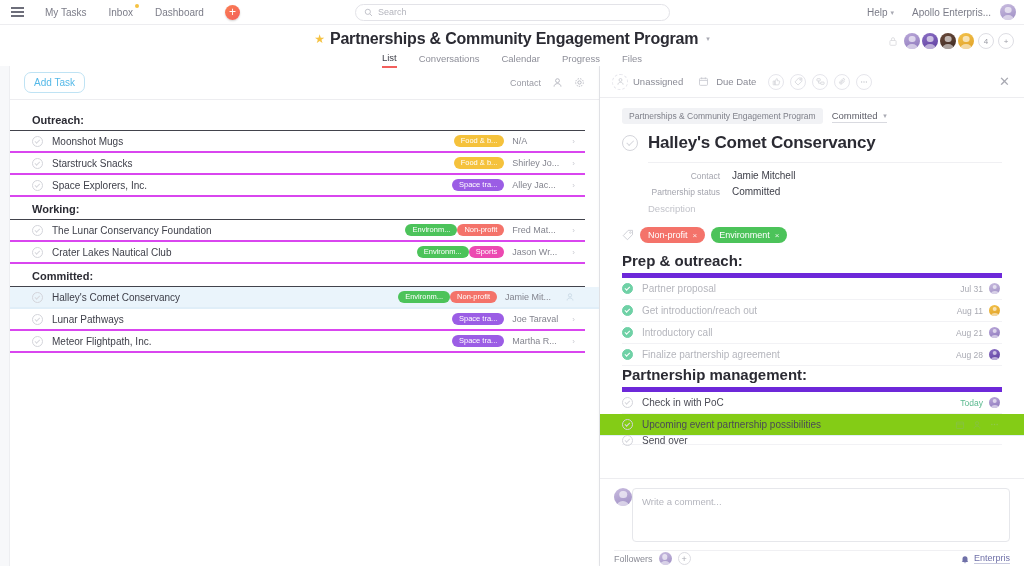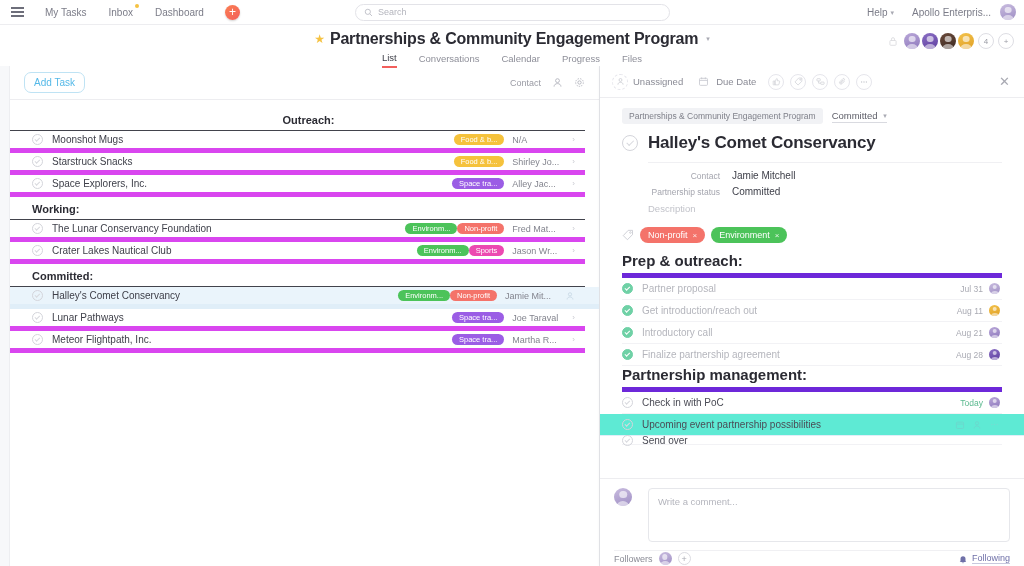--- a/index.html
+++ b/index.html
@@ -116,24 +116,24 @@
   }
   .tb-right { margin-left: auto; display: flex; align-items: center; gap: 11px; }
   .tb-label { font-size: 9px; color: #9a9ba4; cursor: pointer; }
 
   .list-scroll { flex: 1; overflow: hidden; padding-top: 6px; }
   .sec-head {
     font-size: 11px; font-weight: 700; color: #2b2b33;
     padding: 6px 0 4px 22px; margin: 0 14px 0 0;
     border-bottom: 1px solid #42434c;
   }
-  .sec-head.first { padding-top: 8px; text-align: center; }
+  .sec-head.first { padding-top: 8px; }
   .trow {
     height: 22px; display: flex; align-items: center;
-    padding: 0 10px 0 22px; border-bottom: 5px solid #d946ef;
+    padding: 0 10px 0 22px; border-bottom: 2px solid #d946ef;
     margin-right: 14px; cursor: pointer; position: relative;
   }
   .trow.selected { background: #eaf4fb; margin-right: 0; padding-right: 24px; border-bottom-color:#e0eef8;}
   .chk {
     width: 11px; height: 11px; border-radius: 50%;
     border: 1px solid #d4d5db; flex: none; margin-right: 9px;
     display: flex; align-items: center; justify-content: center;
     position: relative;
   }
   .chk::after {
@@ -218,33 +218,33 @@
 
   .sub-head {
     font-size: 15px; font-weight: 700; color: #2b2b33;
     border-bottom: 5px solid #6d28d9; padding-bottom: 4px; margin-bottom: 0;
   }
   .srow {
     height: 22px; display: flex; align-items: center;
     border-bottom: 1px solid #f2f2f5; cursor: pointer; position: relative;
     padding-right: 2px;
   }
-  .srow.hl { background: #5eead4; border-bottom-color:#e0eef8; margin:0 -22px; padding-left: 22px; padding-right: 24px; text-align: center; }
+  .srow.hl { background: #84cc16; border-bottom-color:#e0eef8; margin:0 -22px; padding-left: 22px; padding-right: 24px; text-align: center; }
   .sname { font-size: 10px; color: #4a4b55; }
   .sname.done { color: #b5b6bd; }
   .srow .spacer { flex: 1; }
   .sdate { font-size: 8.5px; color: #a9aab3; margin-right: 6px; }
   .sdate.today { color: #5bb98f; }
   .srow-icons { display: flex; align-items: center; gap: 7px; opacity: .32; }
 
   .comment-area {
     flex: none; border-top: 1px solid #ededf0; background: #fff;
     padding: 9px 14px 0 14px;
   }
-  .comment-row { display: flex; gap: 16px; }
+  .comment-row { display: flex; gap: 0; }
   .comment-box {
     flex: 1; border: 1px solid #e6e7eb; border-radius: 4px;
     height: 54px; padding: 7px 9px; font-size: 9.5px; color: #b4b5bd;
     cursor: text;
   }
   .followers-bar {
     height: 16px; display: flex; align-items: center; gap: 6px;
     border-top: 1px solid #f0f0f3; margin-top: 8px; padding: 0 0 0 0;
     font-size: 9px; color: #8a8b95;
   }
@@ -606,18 +606,18 @@
       </div>
       <div class="followers-bar">
         <span>Followers</span>
         <span class="av av13 av-e"></span>
         <span class="add-circ">+</span>
         <span class="following">
           <svg width="10" height="10" viewBox="0 0 16 16">
             <path d="M4 11.6V7.4a4 4 0 1 1 8 0v4.2l1.2 1.3H2.8z" fill="#6f70a8"></path>
             <path d="M6.6 13.3a1.5 1.5 0 0 0 2.8 0" fill="none" stroke="#6f70a8" stroke-width="1.1"></path>
           </svg>
-          <span class="txt">Following</span>
+          <span class="txt">Enterpris</span>
         </span>
       </div>
     </div>
   </div>
 </div>
 
 </body></html>

